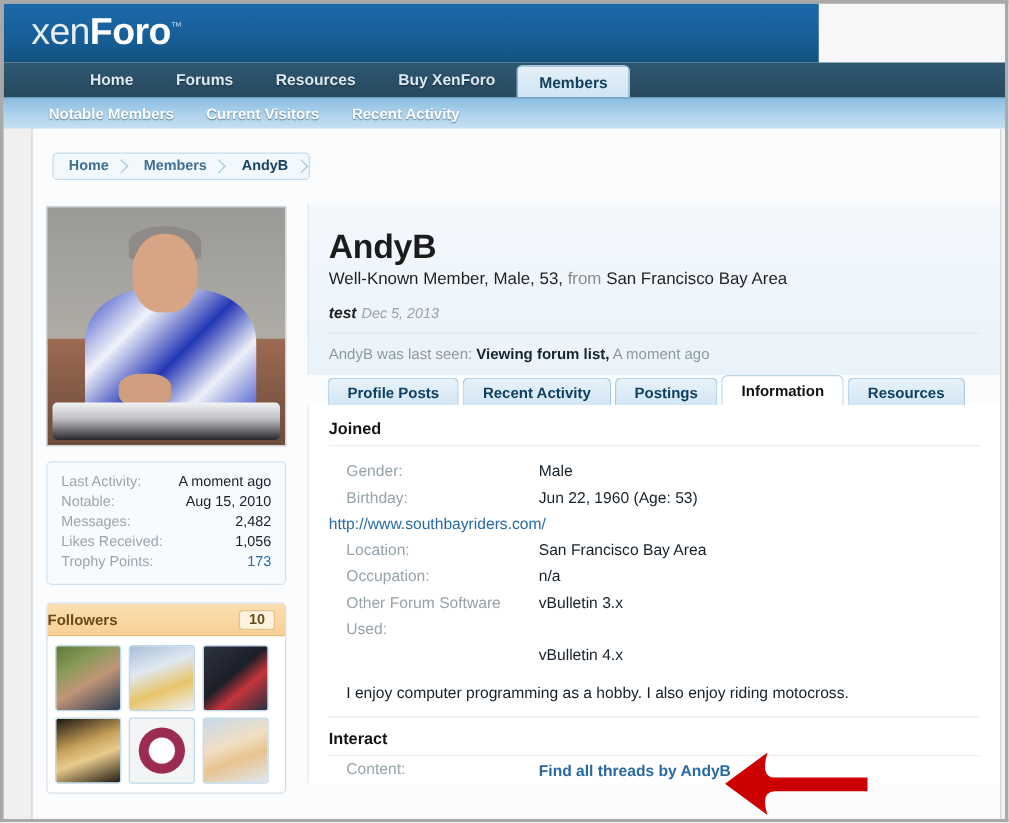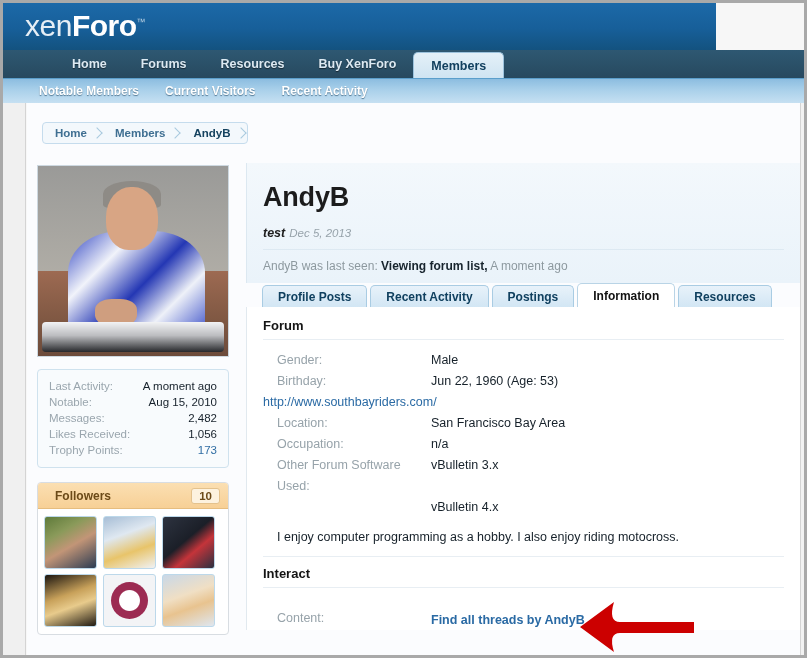--- a/index.html
+++ b/index.html
@@ -42,21 +42,21 @@
   }
   .gutter-right {
     position: absolute; left: 800px; top: 103px; width: 4px; height: 552px;
     background: #f2f2f2;
     border-left: 1px solid #d4d4d4;
   }
 
   
   .header {
     position: absolute; left: 3px; top: 3px;
-    width: 713px; height: 47px;
+    width: 652px; height: 47px;
     background: linear-gradient(to bottom, #1c69a8 0%, #175f99 55%, #13527f 100%);
     text-decoration: underline;
   }
   .logo {
     position: absolute; left: 22px; top: 6px;
     font-size: 30px;
     letter-spacing: -0.5px;
     color: #ffffff;
     white-space: nowrap;
   }
@@ -223,21 +223,21 @@
     border: 1px solid #d8dde2;
     border-radius: 4px;
     background: #ffffff;
     overflow: hidden;
   }
   .followers-head {
     height: 26px;
     background: linear-gradient(to bottom, #fbdfb2 0%, #f7d096 100%);
     border-bottom: 1px solid #e6bd7f;
     display: flex; align-items: center; justify-content: space-between;
-    padding: 0 8px 0 17px;
+    padding: 0 8px 0 0;
   }
   .followers-title { font-size: 12px; font-weight: bold; color: #6b4a18; }
   .followers-count {
     font-size: 11.5px; font-weight: bold; color: #6b4a18;
     background: #fdf2df;
     border: 1px solid #e4c28d;
     border-radius: 3px;
     padding: 1px 7px;
   }
   .followers-grid {
@@ -367,21 +367,21 @@
     border-bottom: 1px solid #e8eef3;
   }
   .interact-title {
     margin-top: 9px;
     font-size: 13px; font-weight: bold; color: #141414;
     padding-bottom: 6px;
     border-bottom: 1px solid #e8eef3;
   }
   .interact-row {
     display: flex;
-    margin-top: 23px;
+    margin-top: 3px;
     font-size: 12.5px;
   }
   .interact-label {
     width: 168px; padding-left: 14px;
     color: #97a3aa; flex-shrink: 0;
   }
   .interact-links a {
     display: block;
     color: #2a6aa4;
     font-weight: bold;
@@ -489,20 +489,21 @@
         <div class="fav fav-6"></div>
       </div>
     </div>
 
   </div>
 
   <div class="main">
 
     <div class="profile-head">
       <div class="username">AndyB</div>
+      <div class="usertitle"><span>Well-Known Member</span>, <span>Male</span>, <span>53</span>, <span class="muted">from</span> <span>San Francisco Bay Area</span></div>
 
       <div class="status-row">
         <span class="status-text">test</span><span class="status-date">Dec 5, 2013</span>
       </div>
 
       <div class="lastseen">
         <span>AndyB was last seen:</span>
         <span class="bold">Viewing forum list,</span>
         <span>A moment ago</span>
       </div>
@@ -512,21 +513,21 @@
       <div class="ptab-line"></div>
       <div class="ptab">Profile Posts</div>
       <div class="ptab">Recent Activity</div>
       <div class="ptab">Postings</div>
       <div class="ptab active">Information</div>
       <div class="ptab">Resources</div>
     </div>
 
     <div class="panel">
 
-      <div class="section-title">Forum</div>
+      <div class="section-title">Joined</div>
 
       <div class="info-table">
         <div class="info-row">
           <span class="info-label">Gender:</span>
           <span class="info-value">Male</span>
         </div>
         <div class="info-row">
           <span class="info-label">Birthday:</span>
           <span class="info-value">Jun 22, 1960 (Age: 53)</span>
         </div>

